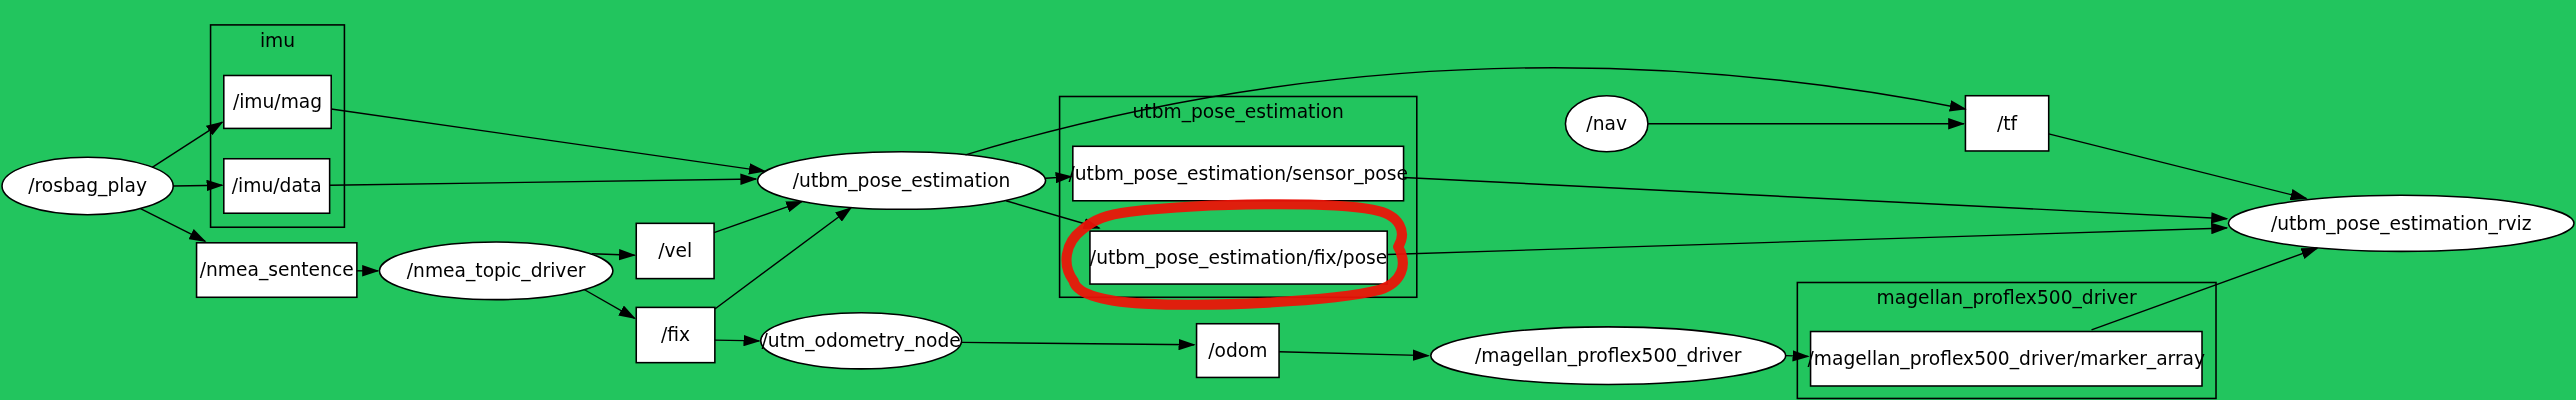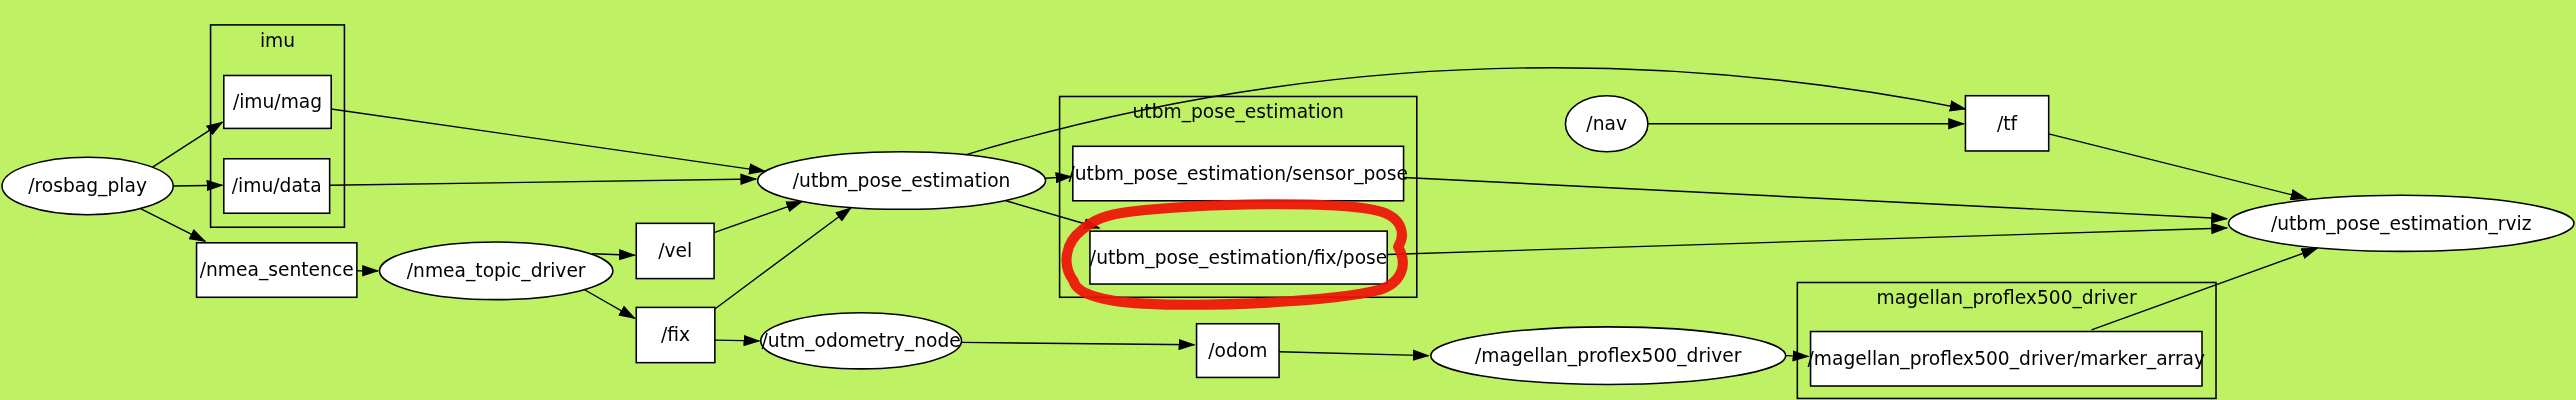--- a/index.html
+++ b/index.html
@@ -1,16 +1,16 @@
 <!DOCTYPE html>
 <html style="font-size:12.5px"><head>
 <meta charset="utf-8">
 <style>
   html, body { margin: 0; padding: 0; background: #ffffff; }
-  .canvas { width: 2576px; height: 400px; background: #bef264; overflow: hidden; }
+  .canvas { width: 2576px; height: 400px; background: #22c55e; overflow: hidden; }
   svg text {
     font-family: "DejaVu Sans", "Liberation Sans", sans-serif;
     font-size: 24px;
     fill: #000000;
   }
   svg .shape { fill: #ffffff; stroke: #000000; stroke-width: 2; }
   svg .grp   { fill: none;    stroke: #000000; stroke-width: 2; }
   svg .edge  { fill: none;    stroke: #000000; stroke-width: 1.8; }
   svg .anno  { fill: none; stroke-linecap: round; stroke-linejoin: round; opacity: 0.93; }
 </style>

